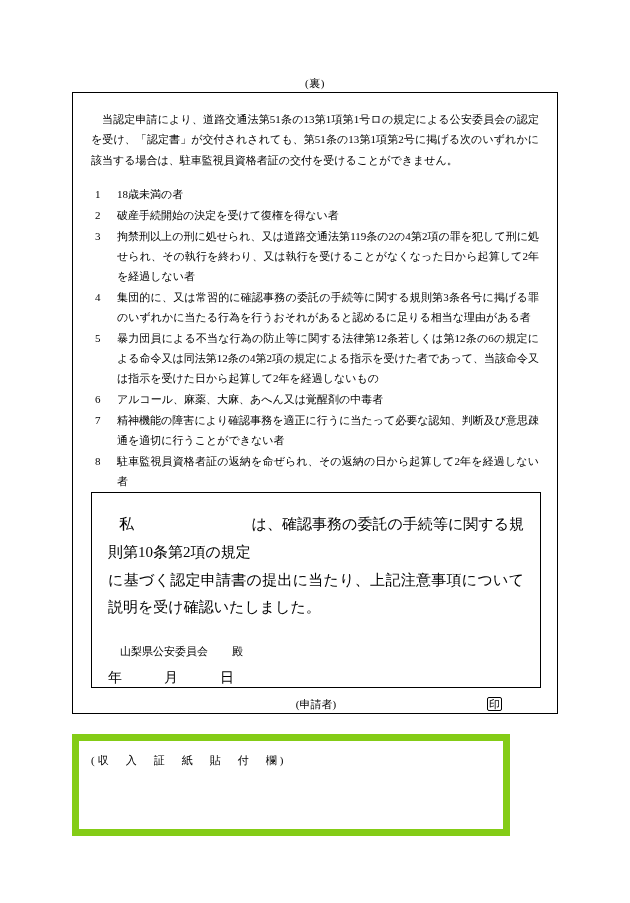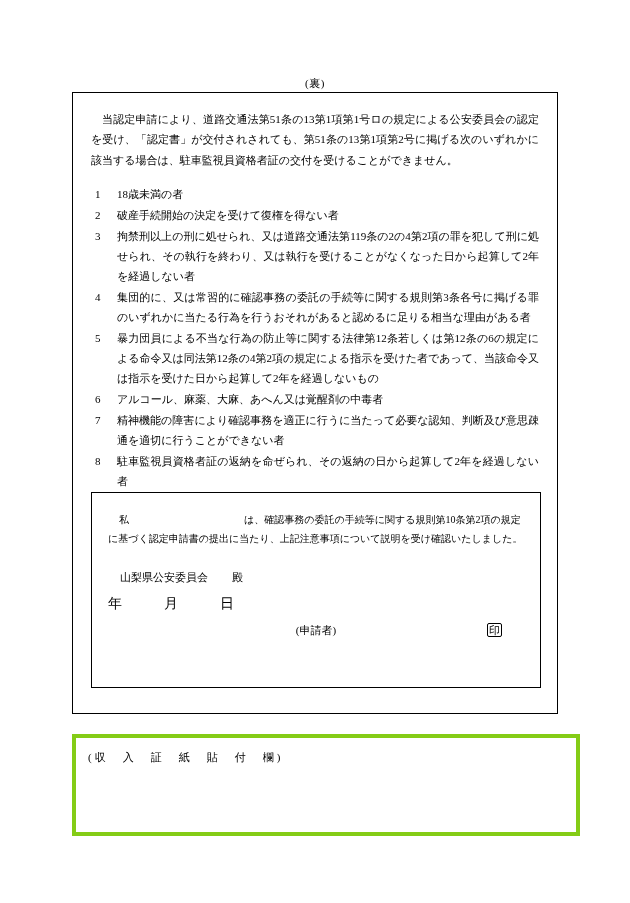--- a/index.html
+++ b/index.html
@@ -80,21 +80,21 @@
     box-sizing: border-box;
   }
   .pledge-title {
     margin-top: 18px;
     text-align: center;
     font-size: 12px;
     letter-spacing: 10px;
   }
   .pledge-body {
     margin: 18px 16px 6px 16px;
-    font-size: 10px;
+    font-size: 15px;
     line-height: 1.85;
     text-align: justify;
   }
   .pledge-body .indent {
     text-indent: 11px;
   }
   .blank-underline {
     display: inline-block;
     min-width: 110px;
   }
@@ -127,23 +127,23 @@
     font-size: 11px;
     border: 1px solid #000;
     border-radius: 2px;
     padding: 0 1px;
     line-height: 1.1;
   }
   .stamp-box {
     position: absolute;
     top: 734px;
     left: 72px;
-    width: 508px;
+    width: 438px;
     height: 102px;
-    border: 4px solid #84cc16;
+    border: 7px solid #84cc16;
     box-sizing: border-box;
   }
   .stamp-label {
     margin: 12px 0 0 12px;
     font-size: 11px;
     letter-spacing: 3px;
   }
 </style>
 </head>
 <body>

